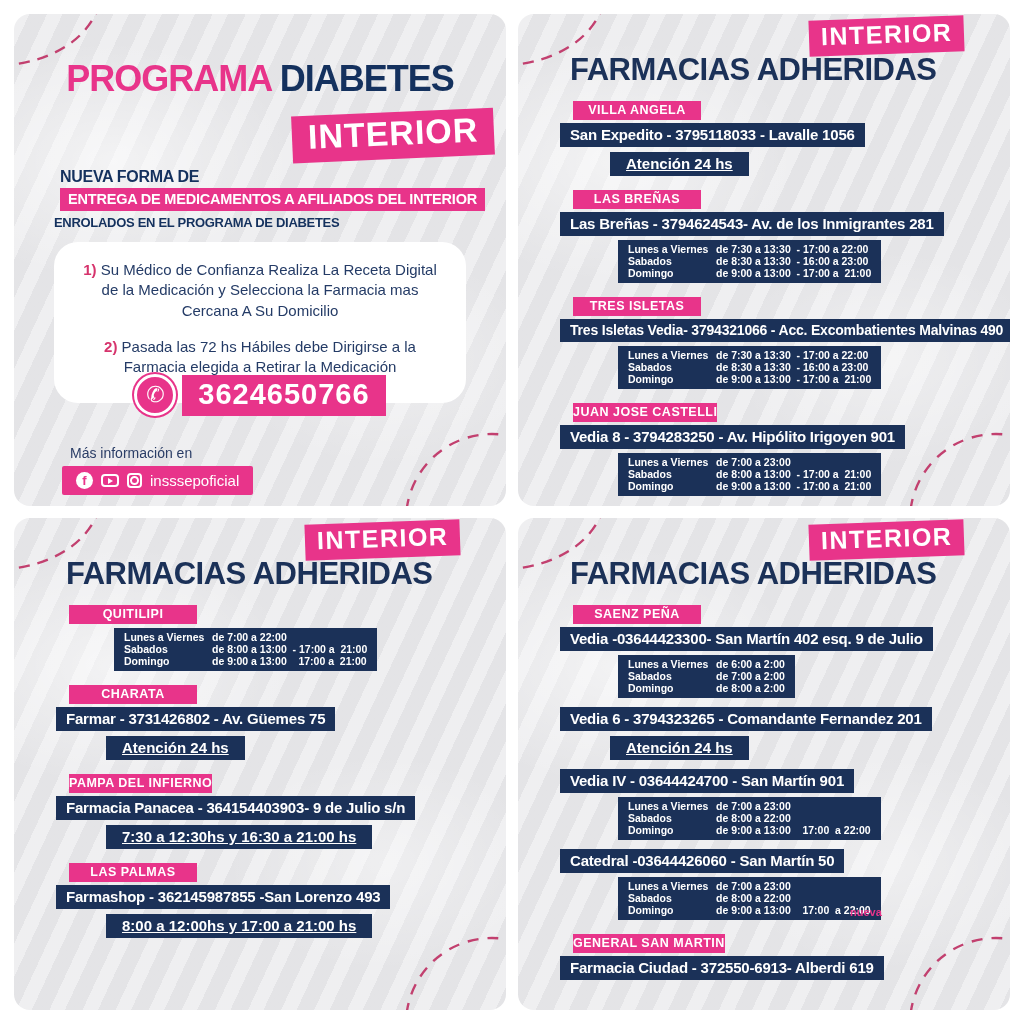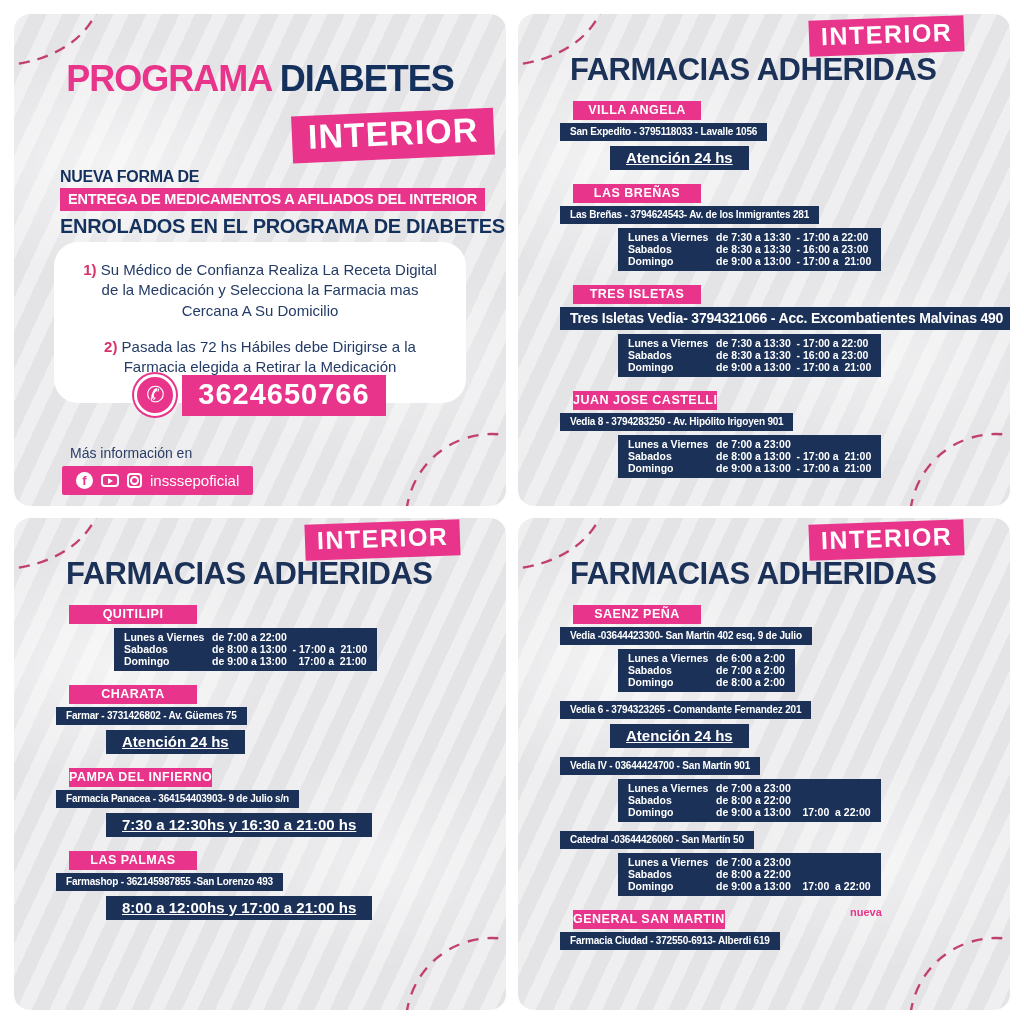--- a/index.html
+++ b/index.html
@@ -20,21 +20,21 @@
   
   .p-title{position:absolute;top:44px;left:0;width:100%;text-align:center;
     font-size:36px;font-weight:bold;letter-spacing:-1px;white-space:nowrap;}
   .p-title .pink{color:#e8348a;} .p-title .navy{color:#14315e;}
   .p-badge{position:absolute;top:98px;left:278px;background:#e8348a;color:#fff;
     font-size:34px;font-weight:bold;letter-spacing:1px;padding:2px 16px 6px;
     transform:rotate(-2.5deg);}
   .p-line1{position:absolute;top:154px;left:46px;color:#14315e;font-size:16px;font-weight:bold;letter-spacing:-0.3px;text-align:right;}
   .p-line2{position:absolute;top:174px;left:46px;background:#e8348a;color:#fff;
     font-size:14.5px;font-weight:bold;letter-spacing:-0.2px;padding:3px 8px 4px;white-space:nowrap;}
-  .p-line3{position:absolute;top:201px;left:46px;color:#14315e;font-size:20px;font-weight:bold;letter-spacing:-0.3px;}
+  .p-line3{position:absolute;top:201px;left:40px;color:#14315e;font-size:13px;font-weight:bold;letter-spacing:-0.3px;}
   .p-steps{position:absolute;top:228px;left:40px;width:372px;background:#fff;
     border-radius:24px;padding:18px 20px 10px;text-align:center;}
   .p-step{color:#243b66;font-size:15px;line-height:1.35;margin-bottom:16px;}
   .p-step .num{color:#d6336c;font-weight:bold;}
   .p-phone{position:absolute;top:360px;left:0;width:100%;display:flex;justify-content:center;align-items:center;gap:6px;}
   .wa-circle{width:42px;height:42px;border-radius:50%;background:#e8348a;border:3px solid #fff;
     box-sizing:border-box;display:flex;align-items:center;justify-content:center;
     color:#fff;font-size:22px;box-shadow:0 0 0 2px #e8348a;}
   .p-phone .number{background:#e8348a;color:#fff;font-size:29px;font-weight:bold;
     letter-spacing:1px;padding:3px 16px 5px;}
@@ -55,21 +55,21 @@
   
   .badge-sm{position:absolute;top:4px;right:46px;background:#e8348a;color:#fff;
     font-size:25px;font-weight:bold;letter-spacing:1.5px;padding:2px 12px 5px;
     transform:rotate(-2deg);}
   .f-title{color:#1b3158;font-size:31px;font-weight:bold;letter-spacing:-0.5px;
     margin:38px 0 12px 52px;white-space:nowrap;}
   .sections{margin-left:42px;}
   section{margin-bottom:13px;}
   .city{display:inline-block;background:#e8348a;color:#fff;font-size:12.5px;font-weight:bold;
     letter-spacing:0.5px;padding:2px 0 3px;margin-left:13px;min-width:128px;text-align:center;}
-  .bar-info{background:#1b3158;color:#fff;font-size:10px;font-weight:bold;
+  .bar-info{background:#1b3158;color:#fff;font-size:15px;font-weight:bold;
     letter-spacing:-0.2px;padding:3px 10px 4px;width:fit-content;margin-top:3px;white-space:nowrap;}
   .bar-info.small{font-size:14px;}
   .bar-sub{background:#1b3158;color:#fff;font-size:15px;font-weight:bold;
     padding:3px 16px 4px;width:fit-content;margin:5px 0 0 50px;white-space:nowrap;text-decoration:underline;}
   .hours{background:#1b3158;color:#fff;font-size:10.5px;font-weight:bold;
     padding:3px 10px 4px;width:fit-content;margin:4px 0 0 58px;}
   .hrow{display:flex;line-height:12px;}
   .hrow .day{width:88px;flex:none;}
   .hrow .time{white-space:pre;}
   .entry{margin-bottom:9px;}

